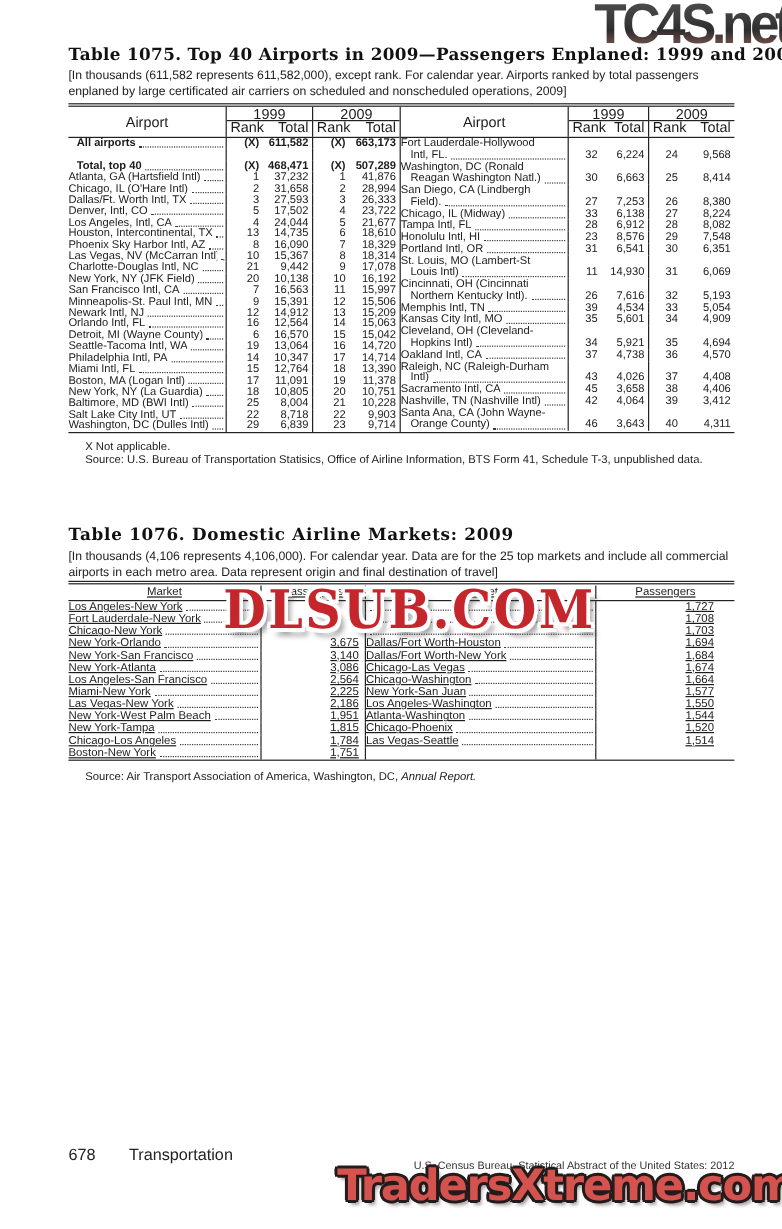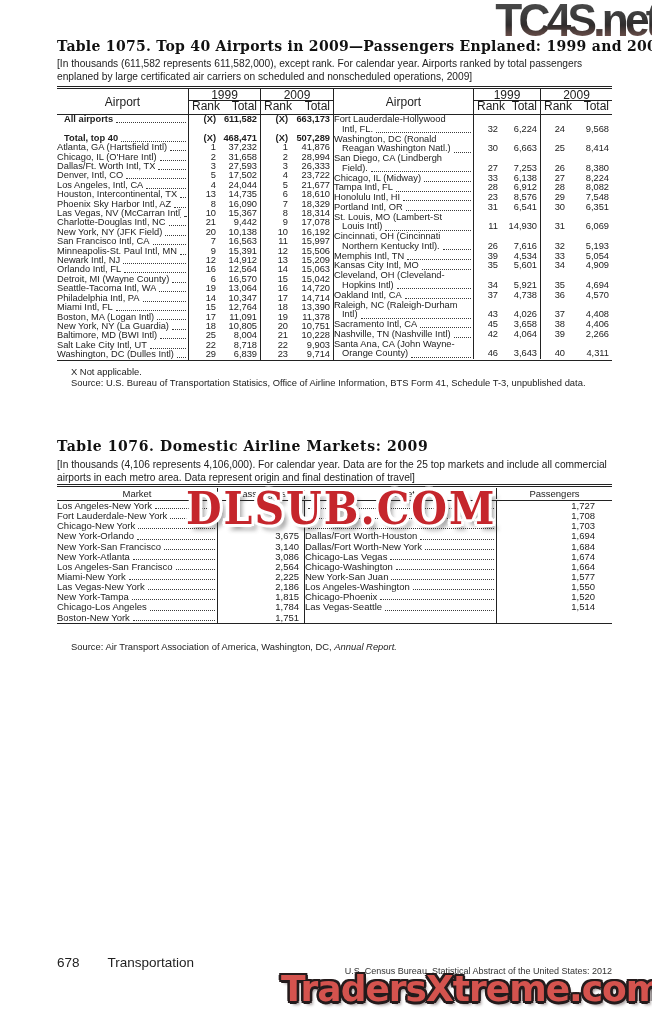--- a/index.html
+++ b/index.html
@@ -46,21 +46,21 @@
   .lead{flex:1 1 2px;min-width:2px;border-bottom:1.3px dotted #3a3a3a;margin:0 2px 1.5px 3px;align-self:flex-end;}
   .grp{display:flex;box-sizing:border-box;}
   .grp.g1{border-right:1px solid #222;}
   .lh .grp.g1,.lh .grp.g2{width:72px;}
   .rh .grp.g1{width:67px;} .rh .grp.g2{width:71px;}
   .rk,.tt{display:flex;align-items:flex-end;justify-content:flex-end;line-height:var(--lh);box-sizing:border-box;}
   .lh .rk{width:27px;} .rh .rk{width:24px;}
   .tt{flex:1;padding-right:3px;}
 
   
-  .t76{left:57px;top:484px;width:555px;font-size:9.5px;}
+  .t76{left:57px;top:484px;width:555px;font-size:9.5px;text-decoration:underline;}
   .h76{display:flex;height:14px;align-items:center;border-bottom:1px solid #222;box-sizing:border-box;}
   .h76 div{text-align:center;box-sizing:border-box;}
   .h76 .c1{width:161px;border-right:1px solid #222;}
   .h76 .c2{width:87px;border-right:1.4px solid #222;}
   .h76 .c3{width:192px;border-right:1px solid #222;}
   .h76 .c4{flex:1;}
   .r76{display:flex;height:10.15px;}
   .r76 .m{box-sizing:border-box;display:flex;overflow:hidden;line-height:10.15px;}
   .r76 .m1{width:161px;border-right:1px solid #222;}
   .r76 .m2{width:192px;border-right:1px solid #222;}
@@ -810,21 +810,21 @@
                 <span class="txt">Nashville, TN (Nashville Intl)</span>
                 <span class="lead"></span>
               </div>
             </div>
             <div class="grp g1">
               <div class="rk">42</div>
               <div class="tt">4,064</div>
             </div>
             <div class="grp g2">
               <div class="rk">39</div>
-              <div class="tt">2,266</div>
+              <div class="tt">3,412</div>
             </div>
           </div>
           <div class="r">
             <div class="nm">
               <div class="ln1">Santa Ana, CA (John Wayne-</div>
               <div class="lnL ln2">
                 <span class="txt">Orange County)</span>
                 <span class="lead"></span>
               </div>
             </div>
@@ -960,20 +960,32 @@
         </div>
         <div class="p p1">2,186</div>
         <div class="m m2">
           <span class="txt">Los Angeles-Washington</span>
           <span class="lead"></span>
         </div>
         <div class="p p2">1,550</div>
       </div>
       <div class="r76">
         <div class="m m1">
+          <span class="txt">New York-West Palm Beach</span>
+          <span class="lead"></span>
+        </div>
+        <div class="p p1">1,951</div>
+        <div class="m m2">
+          <span class="txt">Atlanta-Washington</span>
+          <span class="lead"></span>
+        </div>
+        <div class="p p2">1,544</div>
+      </div>
+      <div class="r76">
+        <div class="m m1">
           <span class="txt">New York-Tampa</span>
           <span class="lead"></span>
         </div>
         <div class="p p1">1,815</div>
         <div class="m m2">
           <span class="txt">Chicago-Phoenix</span>
           <span class="lead"></span>
         </div>
         <div class="p p2">1,520</div>
       </div>

